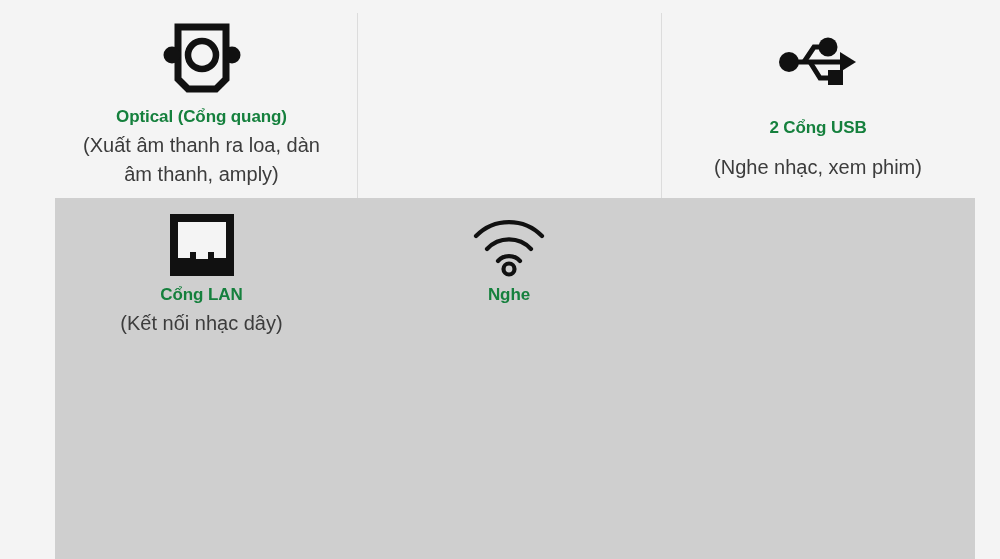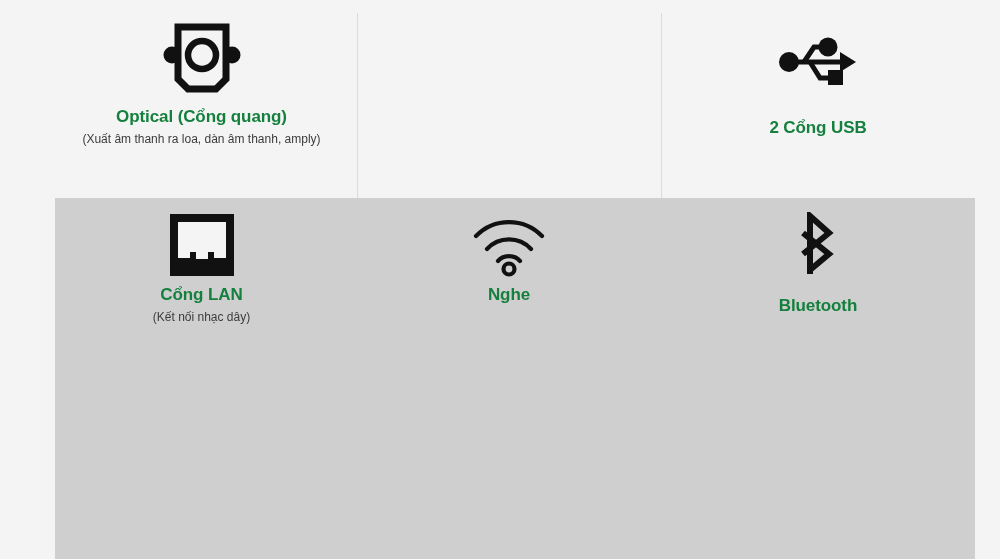--- a/index.html
+++ b/index.html
@@ -67,21 +67,21 @@
   .title {
     font-size: 17px;
     font-weight: bold;
     color: #15803d;
     text-align: center;
     letter-spacing: -0.1px;
     line-height: 1.3;
   }
 
   .subtitle {
-    font-size: 12px;
+    font-size: 20px;
     font-weight: normal;
     color: #3c3c3c;
     text-align: center;
     line-height: 1.45;
     margin-top: 3px;
     max-width: 260px;
   }
 
   
   .r0 .icon-wrap { height: 72px; margin-top: 22px; }
@@ -125,20 +125,21 @@
           <polyline points="28,40 38,25 52,25"></polyline>
           <polyline points="34,40 44,56 56,56"></polyline>
         </g>
         <circle cx="13" cy="40" r="10" fill="#111111"></circle>
         <circle cx="52" cy="25" r="9.5" fill="#111111"></circle>
         <rect x="52" y="48" width="15" height="15" fill="#111111"></rect>
         <polygon points="64,30 80,40 64,50" fill="#111111"></polygon>
       </svg>
     </div>
     <div class="title">2 Cổng USB</div>
+    <div class="subtitle">(Nghe nhạc, xem phim)</div>
   </div>
 
   <div class="cell c0 r1">
     <div class="icon-wrap">
       <svg width="70" height="66" viewBox="0 0 70 66" aria-hidden="true">
         <rect x="3" y="2" width="64" height="62" fill="#111111"></rect>
         <path d="M11 10 H59 V46 H47 V40 H41 V47 H29 V40 H23 V46 H11 Z" fill="#f4f4f4"></path>
       </svg>
     </div>
     <div class="title">Cổng LAN</div>
@@ -153,27 +154,18 @@
           <path d="M17 37 A30 30 0 0 1 61 37"></path>
           <path d="M28 49 A15 15 0 0 1 50 49"></path>
         </g>
         <circle cx="39" cy="57" r="5.5" fill="none" stroke="#111111" stroke-width="4.2"></circle>
       </svg>
     </div>
     <div class="title">Nghe</div>
     <div class="subtitle"></div>
   </div>
 
-  <div class="cell c2 r1">
-    <div class="icon-wrap">
-      <svg width="54" height="66" viewBox="0 0 54 66" aria-hidden="true">
-        <path d="M19 62 V4 L38 21 L12 42 M12 21 L38 42 L19 58" fill="none" stroke="#111111" stroke-width="6" stroke-linejoin="miter" stroke-linecap="butt"></path>
-      </svg>
-    </div>
-    <div class="title">Bluetooth</div>
-    <div class="subtitle"></div>
-  </div>
 
   <div class="cell c0 r2 empty-cell"></div>
   <div class="cell c1 r2 empty-cell"></div>
   <div class="cell c2 r2 empty-cell"></div>
 
 </div>
 
 </body></html>

